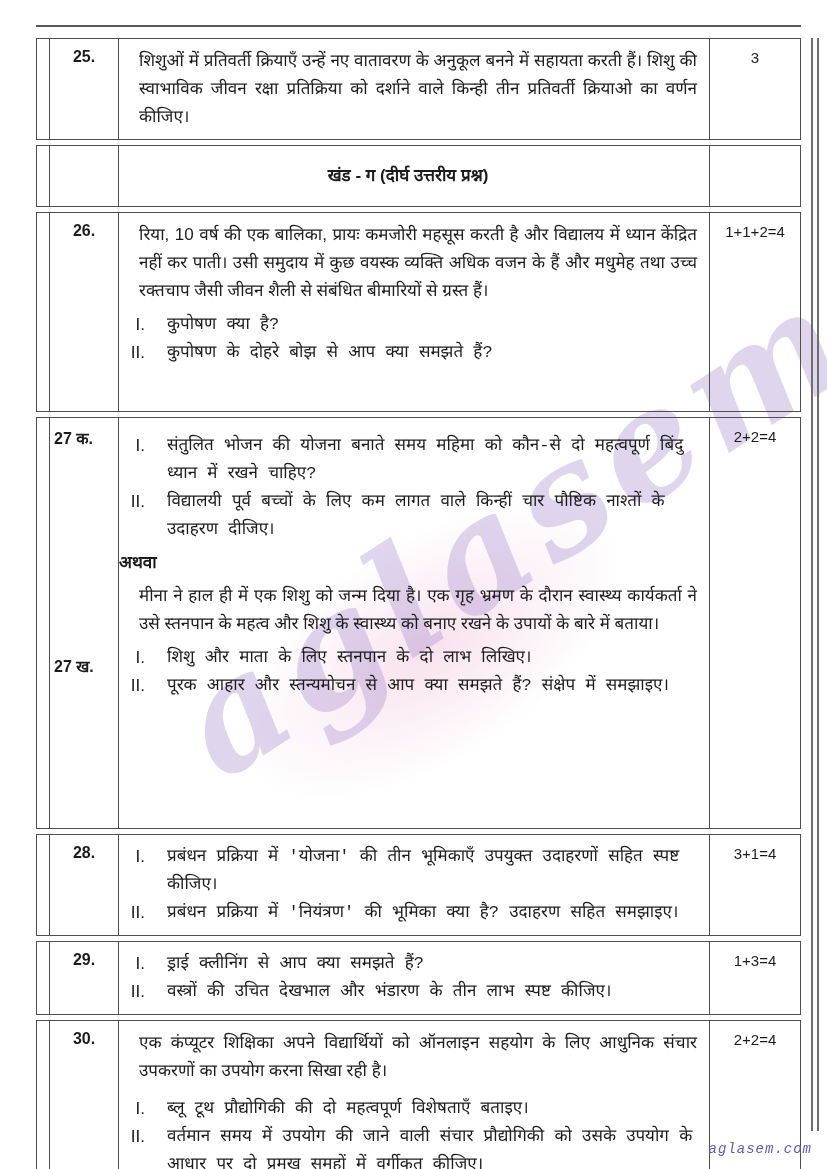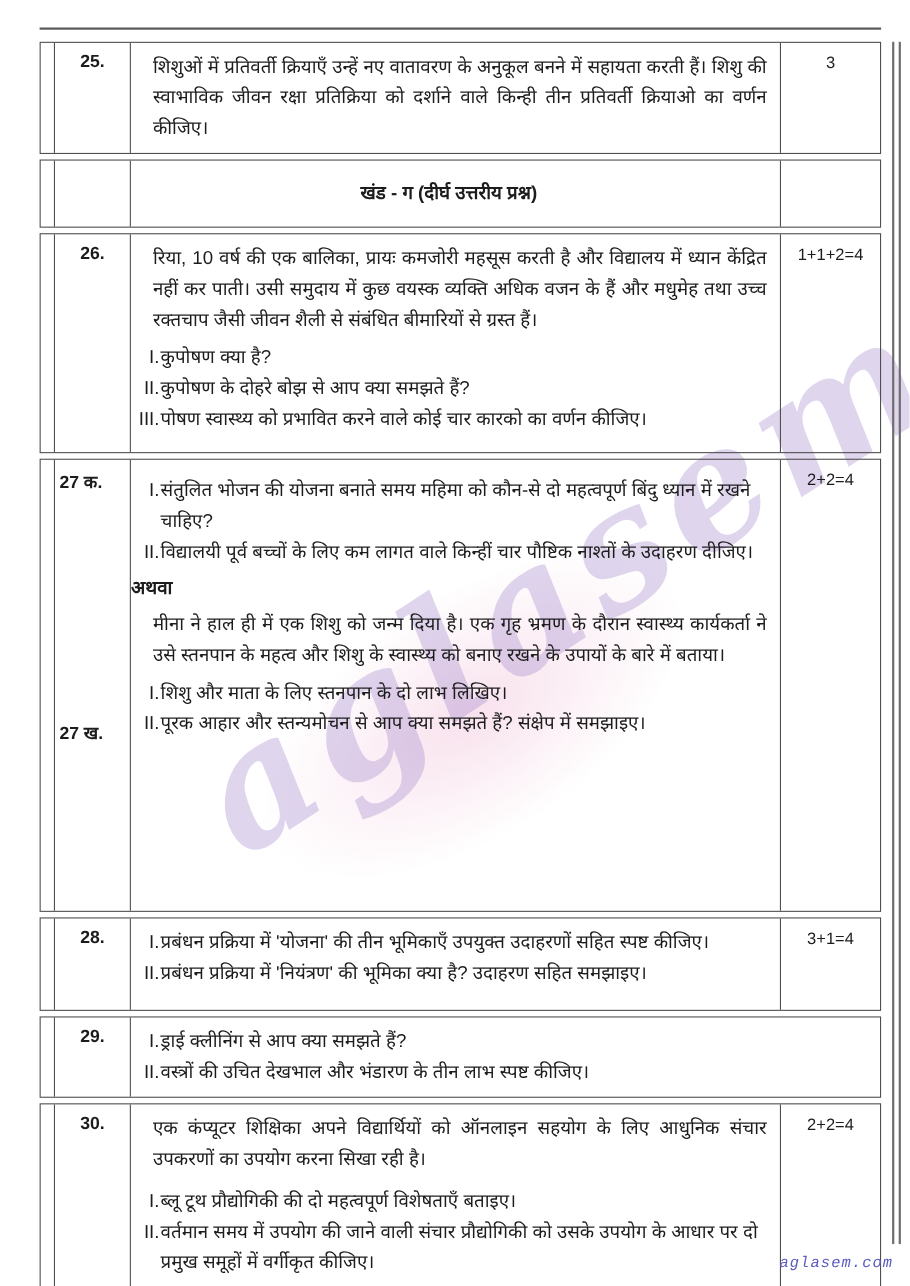--- a/index.html
+++ b/index.html
@@ -74,21 +74,21 @@
 
   
   .intro {
     margin:0; padding-left:20px;
     font-size:17px; line-height:28px;
     text-align:justify;
   }
   .parts { margin-top:6px; }
   .part { display:flex; font-size:17px; line-height:28px; }
   .part .rn { flex:none; width:26px; text-align:right; }
-  .part .pt { flex:1 1 auto; margin-left:1px; padding-right:2px; }
+  .part .pt { flex:1 1 auto; margin-left:22px; padding-right:2px;font-family:Liberation Mono, monospace; }
 
   .section-row .col-body { padding:4px 12px 4px 0; }
   .section-title {
     margin:16px; text-align:center;
     font-weight:bold; font-size:17px; line-height:20px;
   }
 
   .or-label {
     margin:7px 0 7px; text-align:left;
     font-weight:bold; font-size:17px; line-height:24px;
@@ -149,24 +149,20 @@
         <p class="intro">रिया, 10 वर्ष की एक बालिका, प्रायः कमजोरी महसूस करती है और विद्यालय में ध्यान केंद्रित नहीं कर पाती। उसी समुदाय में कुछ वयस्क व्यक्ति अधिक वजन के हैं और मधुमेह तथा उच्च रक्तचाप जैसी जीवन शैली से संबंधित बीमारियों से ग्रस्त हैं।</p>
         <div class="parts">
           <div class="part">
             <span class="rn">I.</span>
             <span class="pt">कुपोषण  क्या है?</span>
           </div>
           <div class="part">
             <span class="rn">II.</span>
             <span class="pt">कुपोषण के दोहरे बोझ से आप क्या समझते हैं?</span>
           </div>
-          <div class="part">
-            <span class="rn">III.</span>
-            <span class="pt">पोषण स्वास्थ्य को प्रभावित करने वाले कोई चार कारको का वर्णन कीजिए।</span>
-          </div>
         </div>
       </div>
       <div class="col-marks">1+1+2=4</div>
     </div>
 
     <div class="row r4">
       <div class="col-spacer"></div>
       <div class="col-num">
         <div class="num-a">27 क.</div>
         <div class="num-b">27 ख.</div>
@@ -224,20 +220,21 @@
           <div class="part">
             <span class="rn">I.</span>
             <span class="pt">ड्राई क्लीनिंग से आप क्या समझते हैं?</span>
           </div>
           <div class="part">
             <span class="rn">II.</span>
             <span class="pt">वस्त्रों की उचित देखभाल और भंडारण के तीन लाभ स्पष्ट कीजिए।</span>
           </div>
         </div>
       </div>
+      <div class="col-marks">1+3=4</div>
     </div>
 
     <div class="row r7">
       <div class="col-spacer"></div>
       <div class="col-num">30.</div>
       <div class="col-body">
         <p class="intro">एक कंप्यूटर शिक्षिका अपने विद्यार्थियों को ऑनलाइन सहयोग के लिए आधुनिक संचार उपकरणों का उपयोग करना सिखा रही है।</p>
         <div class="parts" style="margin-top:10px;">
           <div class="part">
             <span class="rn">I.</span>

